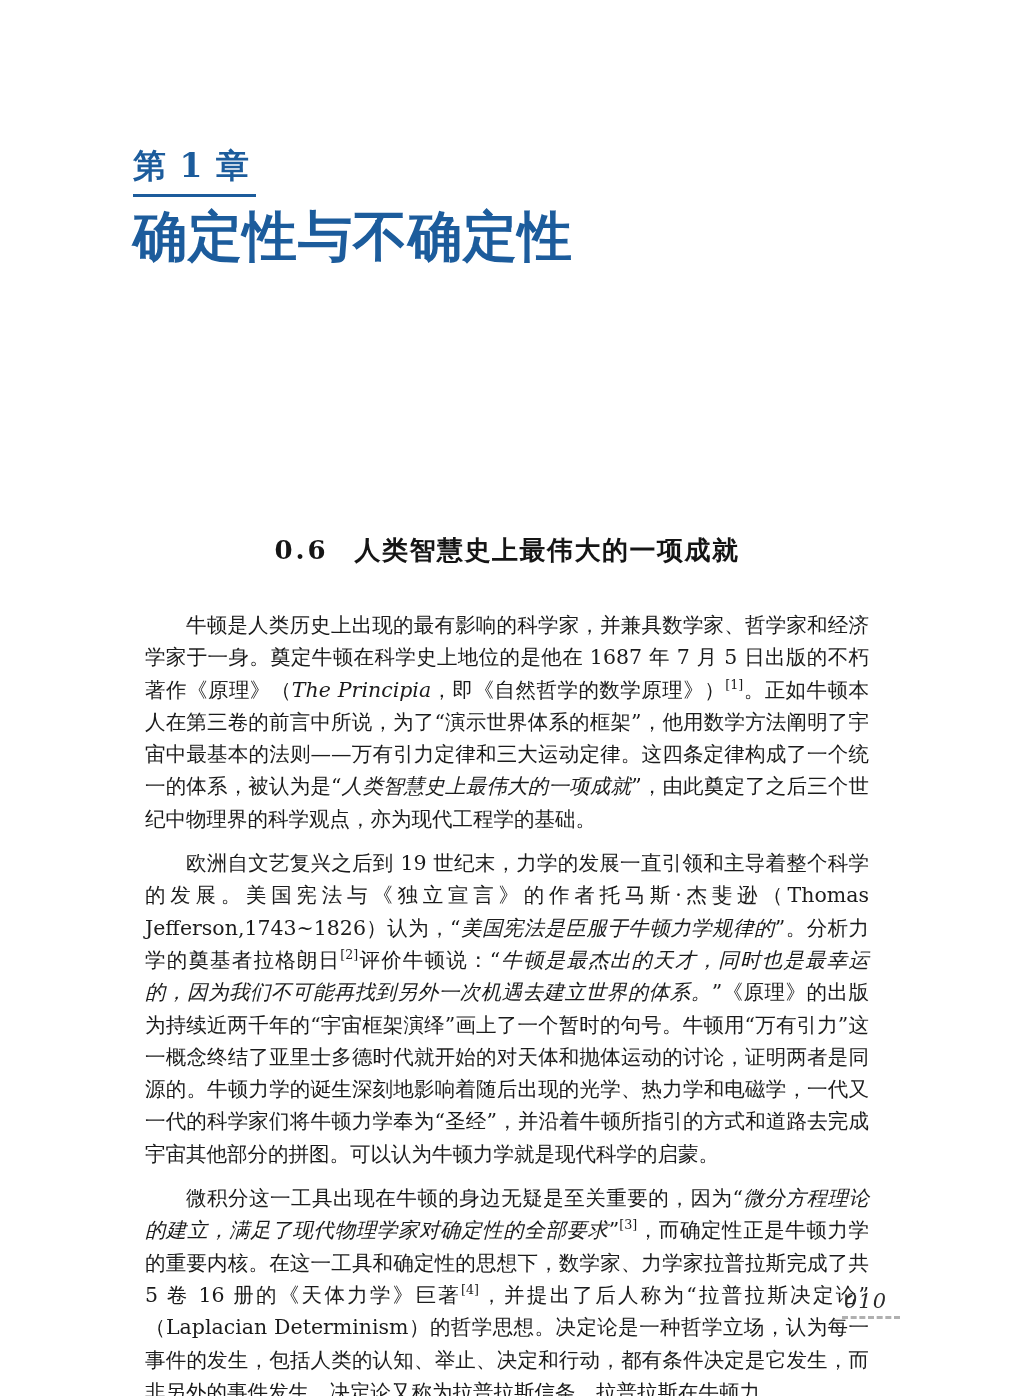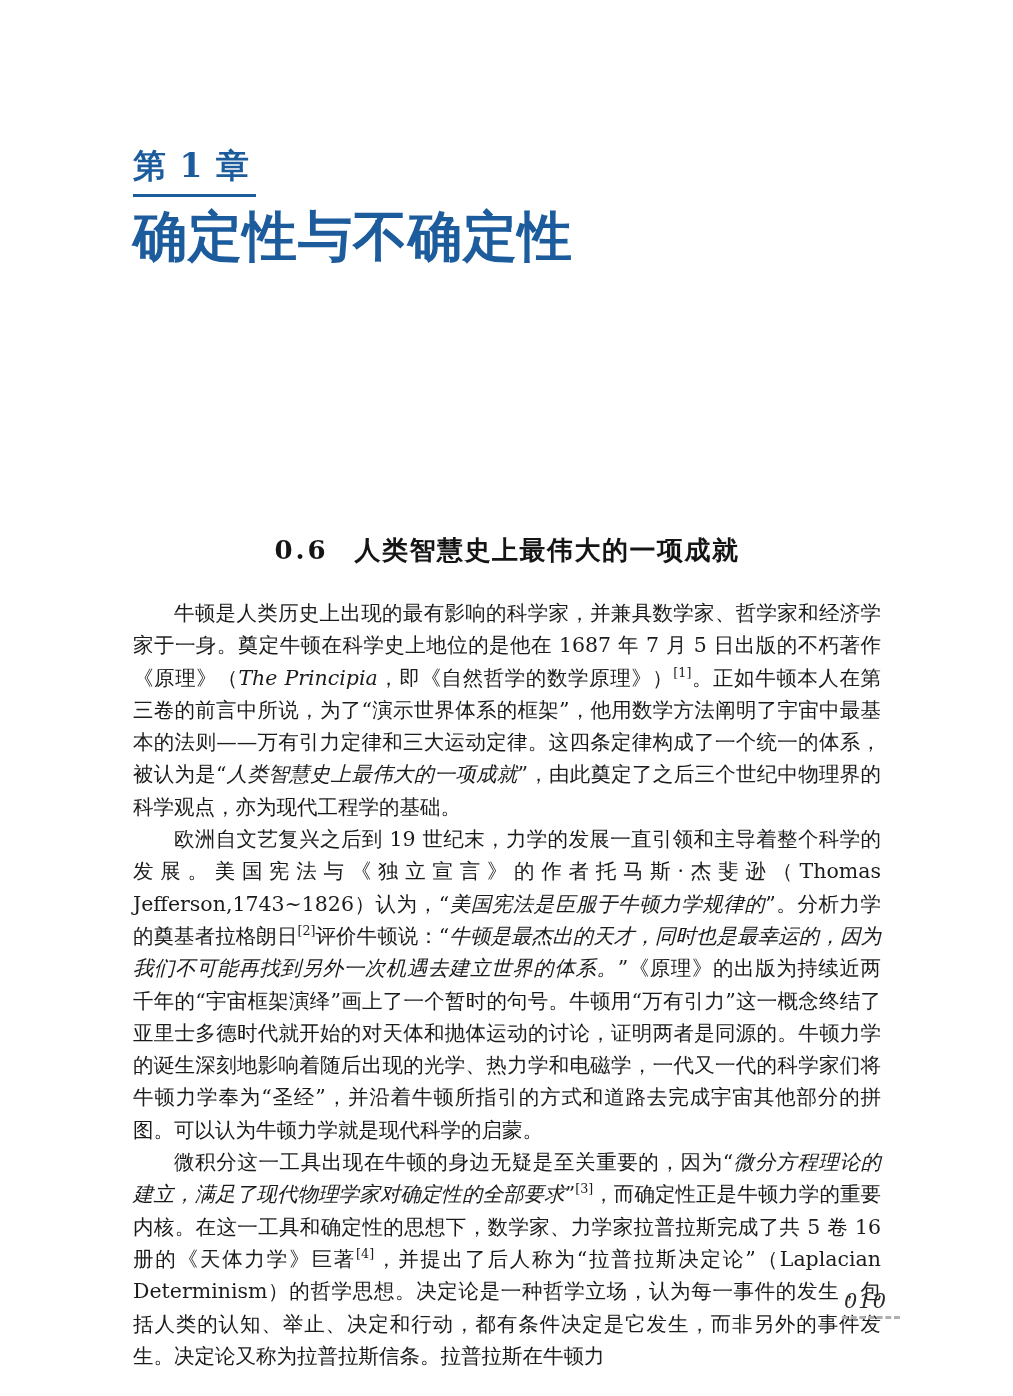--- a/index.html
+++ b/index.html
@@ -54,21 +54,21 @@
     letter-spacing:1.5px;
   }
   .section-num{margin-right:26px;letter-spacing:3px;}
 
   
   .body-text{
     position:absolute;left:133px;top:597px;width:748px;
     font-size:20.5px;line-height:32.3px;
     text-align:justify;
   }
-  .para{margin:0;text-indent:2em;}
+  .para{margin:12px;text-indent:2em;}
   .run-normal{font-style:normal;}
   .run-kai{font-style:italic;}          
   .run-italic-latin{font-style:italic;}
   sup.run-sup{
     font-size:0.62em;line-height:0;vertical-align:super;
     letter-spacing:0;
   }
 
   
   .page-number-wrap{

